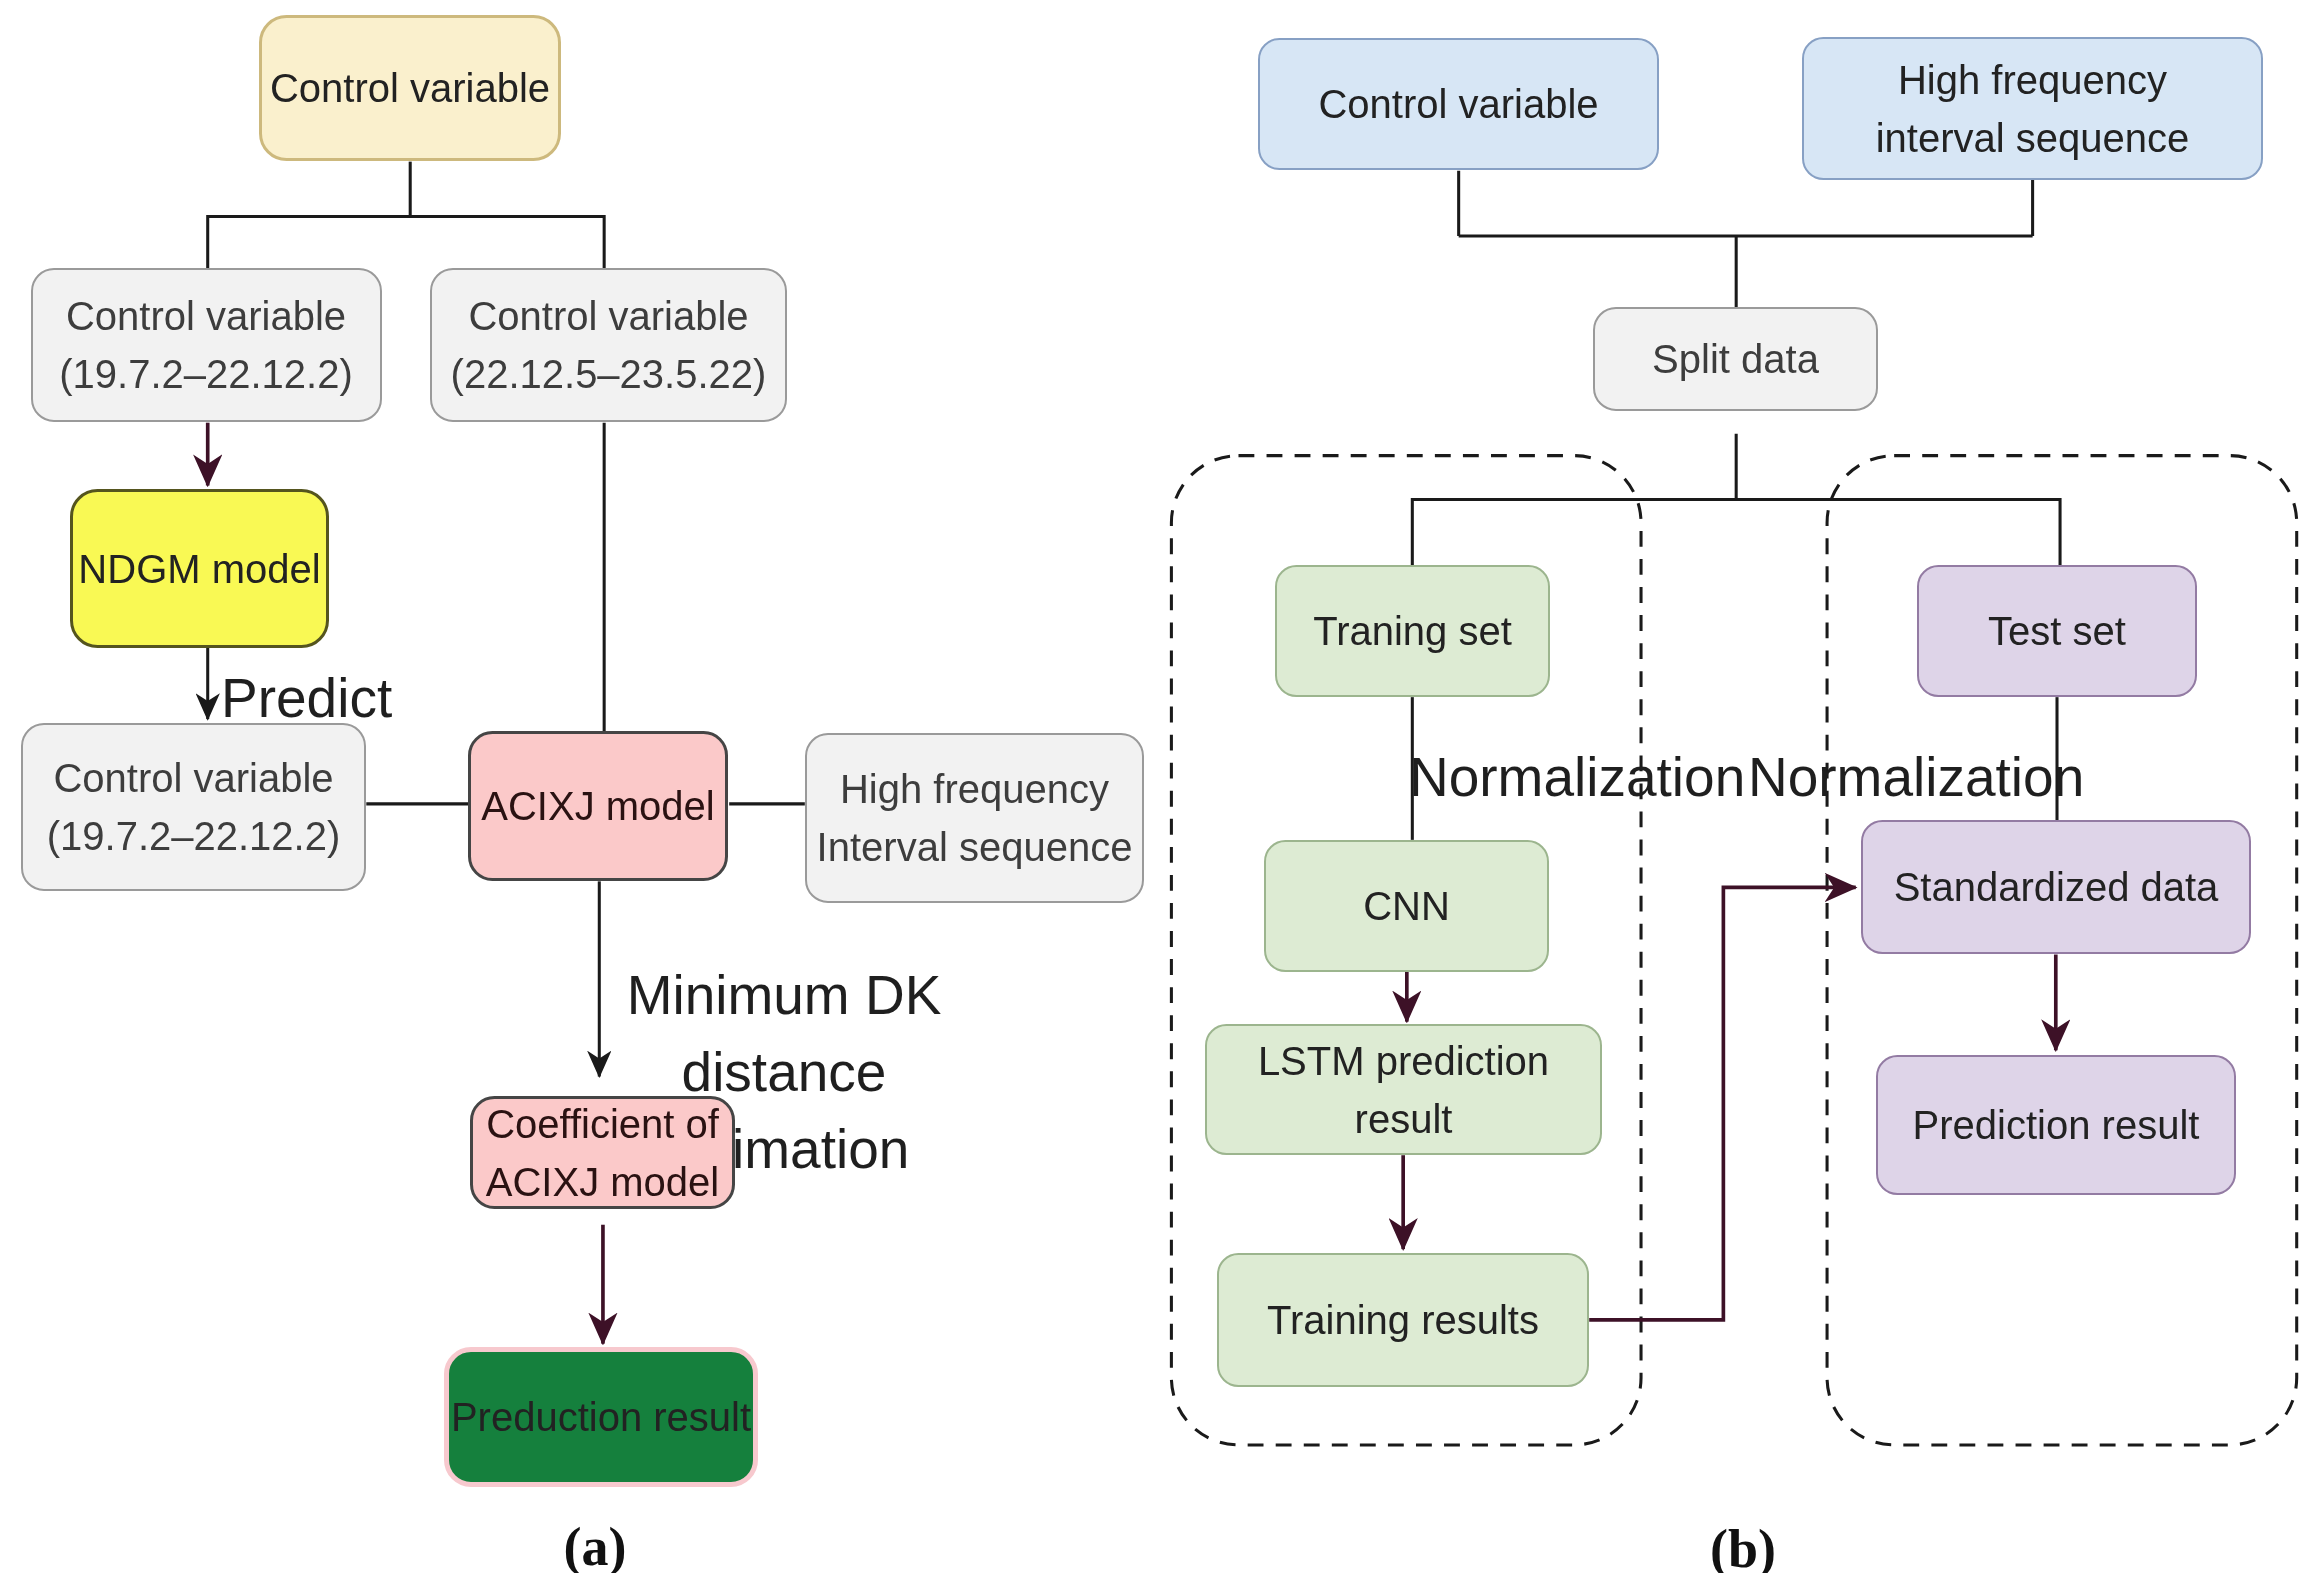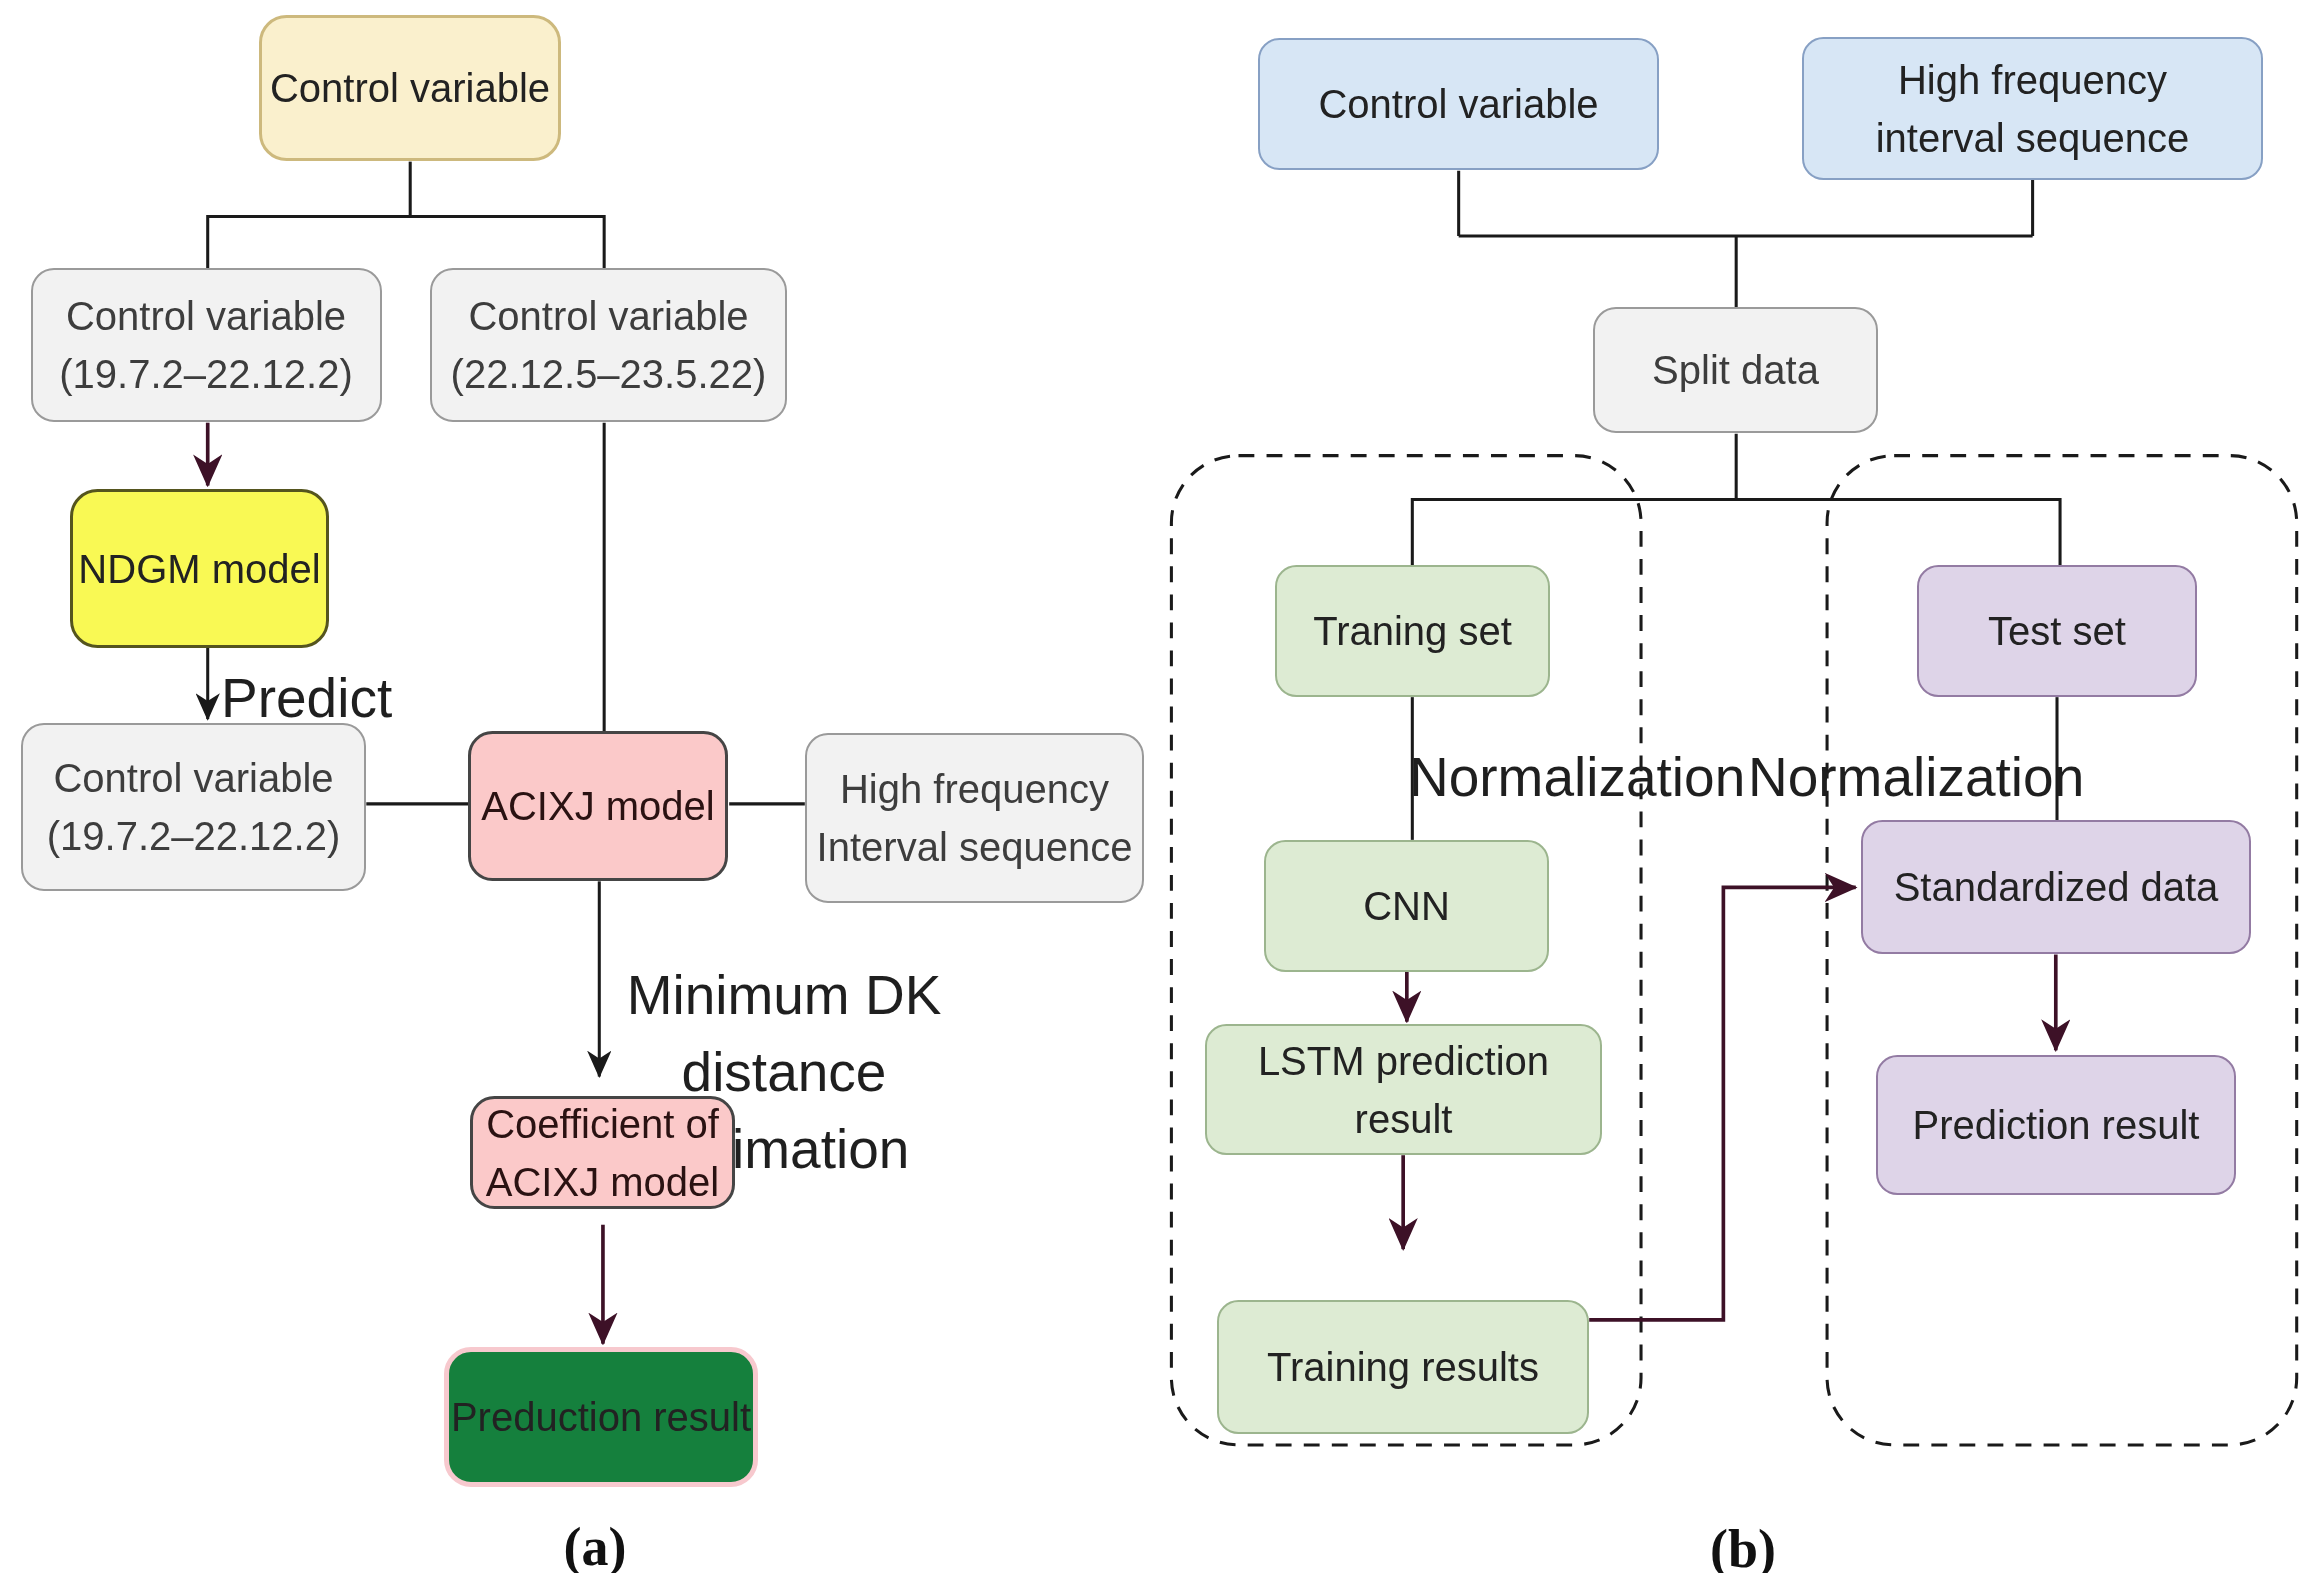--- a/index.html
+++ b/index.html
@@ -101,38 +101,38 @@
 
   <div class="caption" style="left:473px;top:1516px;width:244px;">(a)</div>
 
   <div class="node blue" style="left:1258px;top:38px;width:401px;height:132px;">Control variable</div>
 
   <div class="node blue" style="left:1802px;top:37px;width:461px;height:143px;">
     <span>High frequency</span>
     <span>interval sequence</span>
   </div>
 
-  <div class="node gray" style="left:1593px;top:307px;width:285px;height:126px;">Split data</div>
+  <div class="node gray" style="left:1593px;top:307px;width:285px;height:104px;">Split data</div>
 
   <div class="node green" style="left:1275px;top:565px;width:275px;height:132px;">Traning set</div>
 
   <div class="node purple" style="left:1917px;top:565px;width:280px;height:132px;">Test set</div>
 
   <div class="edge-label center" style="left:1409px;top:739px;width:305px;">Normalization</div>
 
   <div class="edge-label center" style="left:1748px;top:739px;width:305px;">Normalization</div>
 
   <div class="node green" style="left:1264px;top:840px;width:285px;height:132px;text-align:right;">CNN</div>
 
   <div class="node green" style="left:1205px;top:1024px;width:397px;height:131px;">
     <span>LSTM prediction</span>
     <span>result</span>
   </div>
 
-  <div class="node green" style="left:1217px;top:1253px;width:372px;height:134px;margin-top:47px;">Training results</div>
+  <div class="node green" style="left:1217px;top:1253px;width:372px;height:134px;">Training results</div>
 
   <div class="node purple" style="left:1861px;top:820px;width:390px;height:134px;">Standardized data</div>
 
   <div class="node purple" style="left:1876px;top:1055px;width:360px;height:140px;">Prediction result</div>
 
   <div class="caption" style="left:1621px;top:1518px;width:244px;">(b)</div>
 
 </div>
 
 

